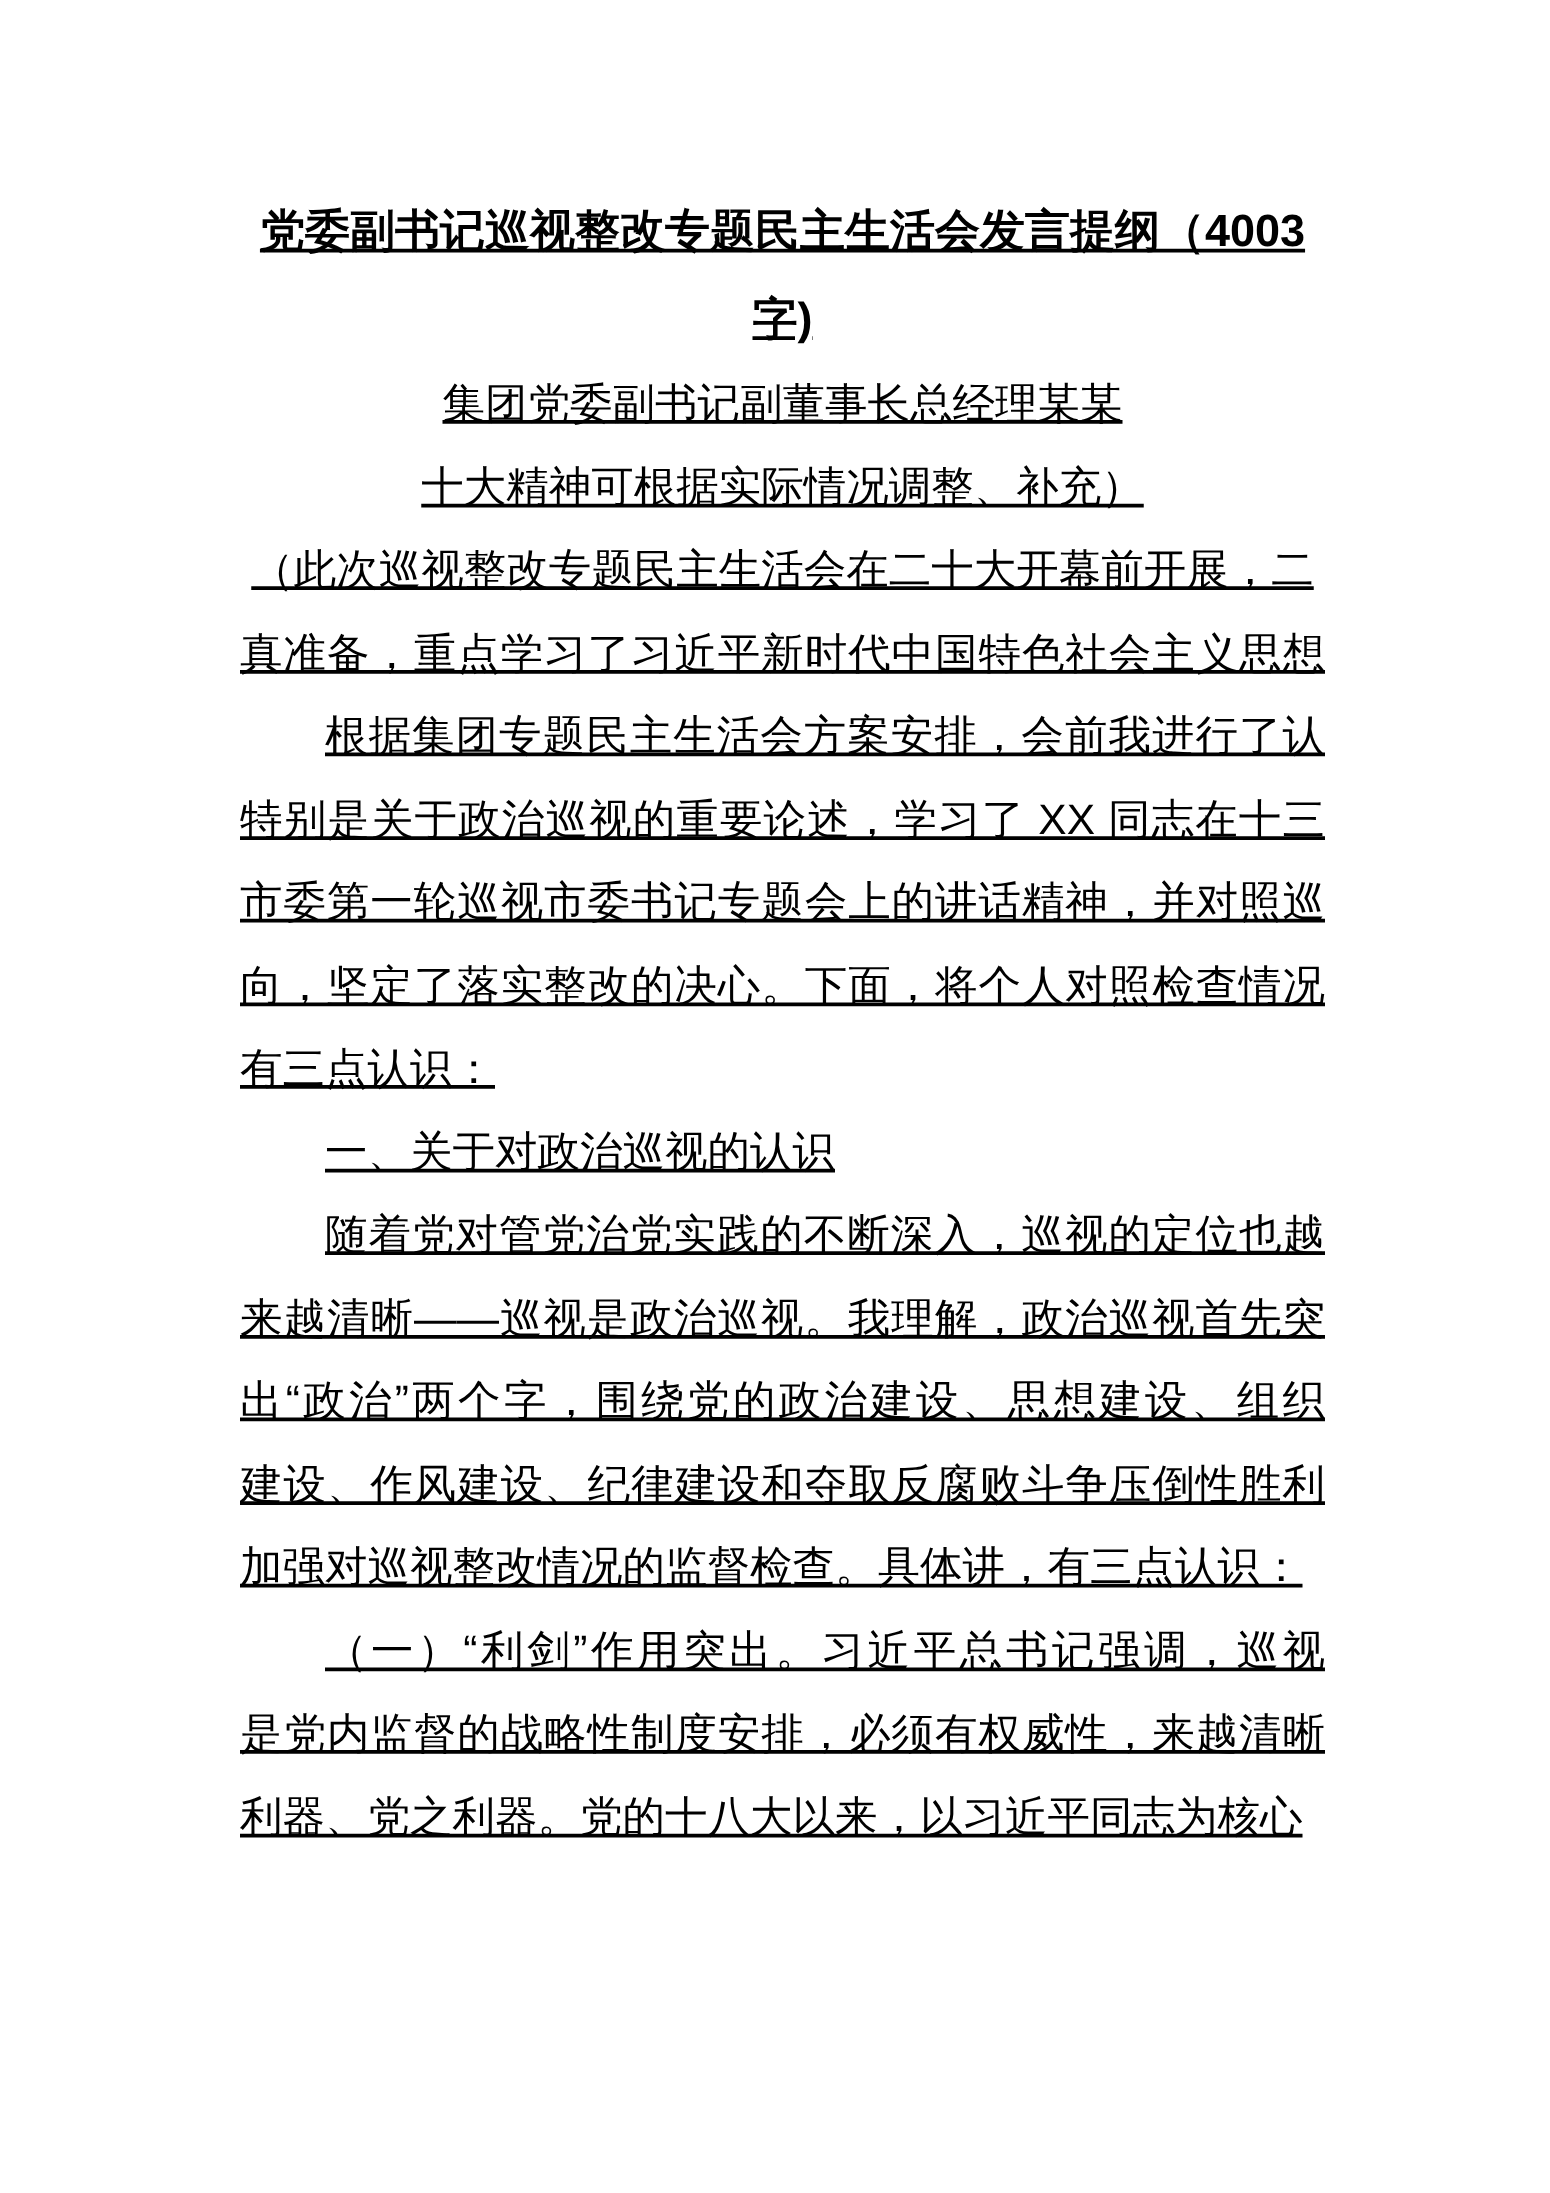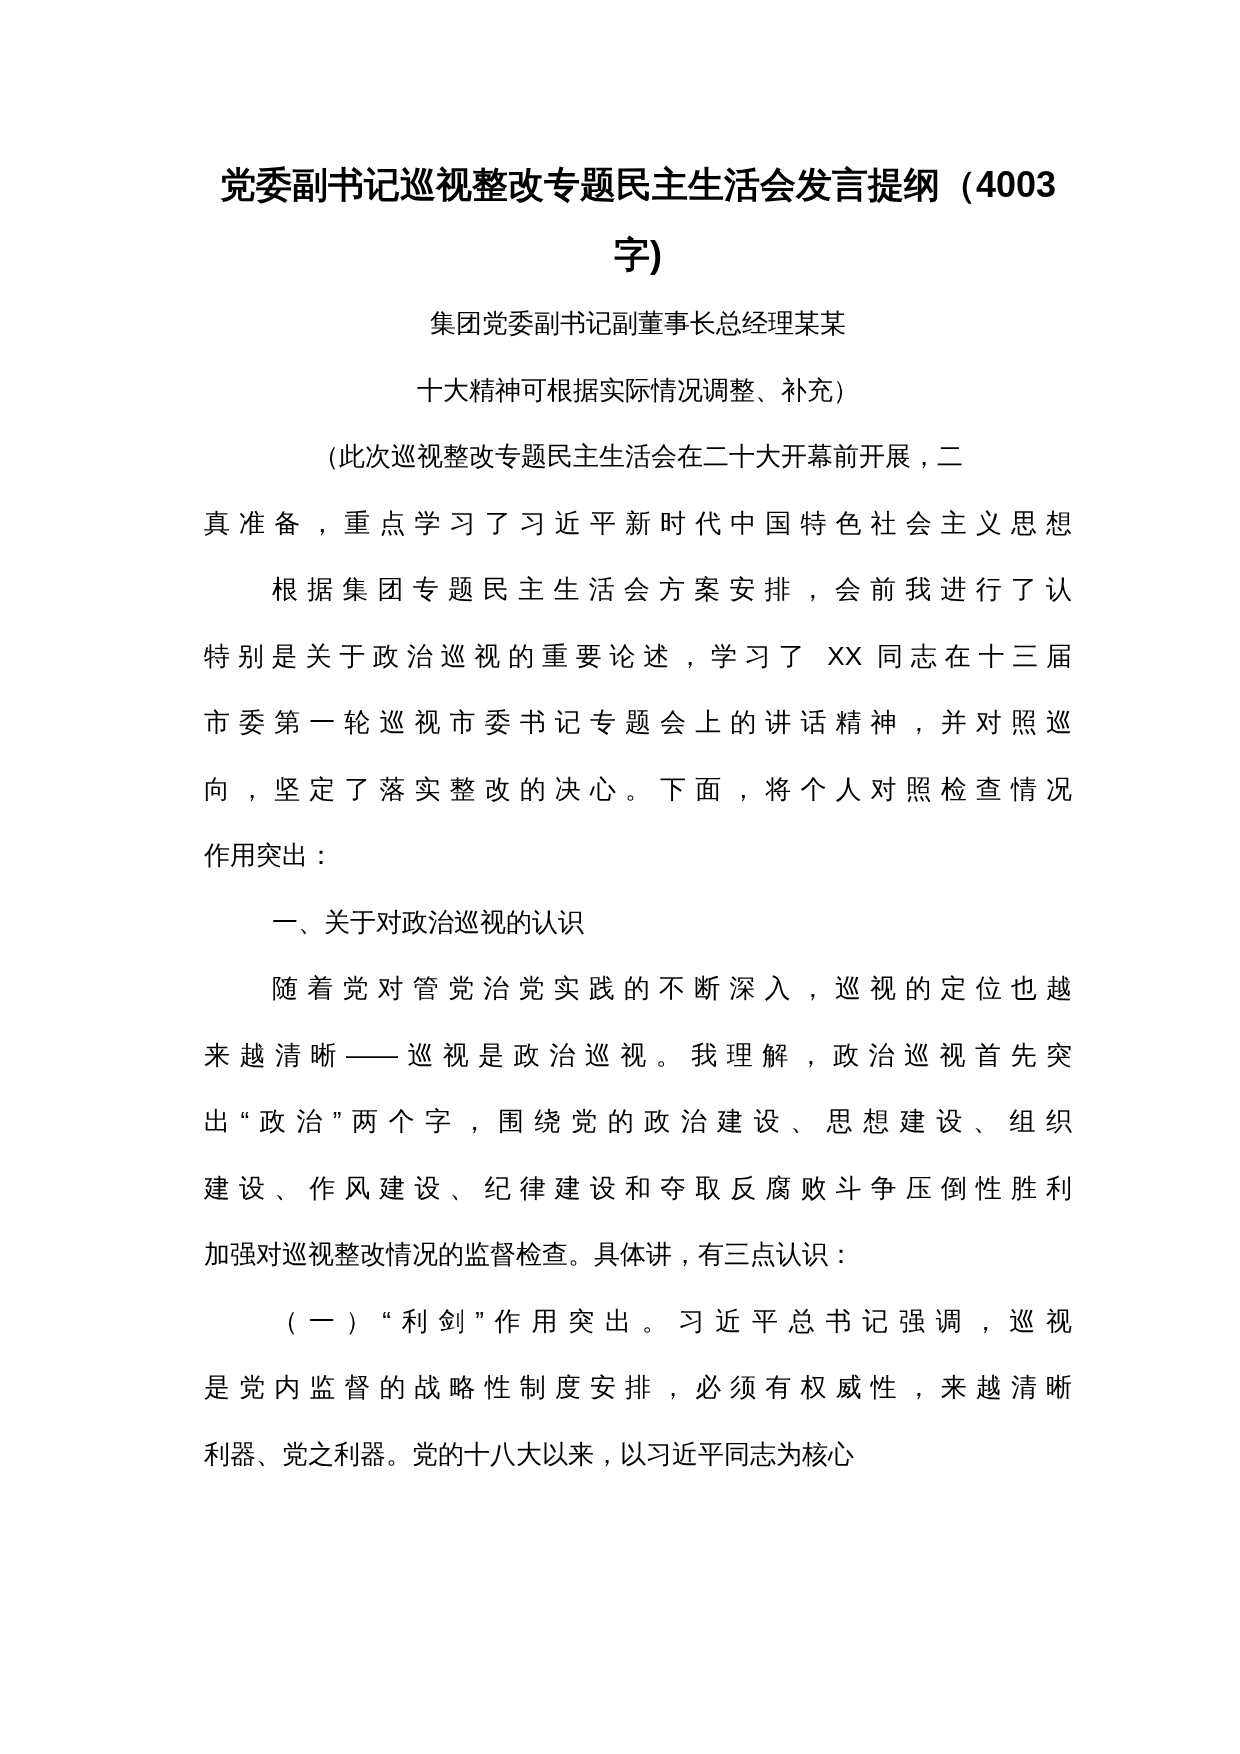--- a/index.html
+++ b/index.html
@@ -11,26 +11,27 @@
     position: relative;
     width: 1240px;
     height: 1754px;
     background: #ffffff;
     color: #000000;
     font-family: "Liberation Sans", sans-serif;
     overflow: hidden;
   }
   .content {
     position: absolute;
-    left: 204px;
+    left: 192px;
     top: 150px;
     width: 868px;
+    text-decoration: underline;
   }
   .line {
-    font-size: 26px;
+    font-size: 34px;
     line-height: 66.5px;
     height: 66.5px;
     overflow: hidden;
     color: #000000;
     text-align: left;
   }
   
   .line.fill {
     text-align: justify;
     text-align-last: justify;
@@ -57,21 +58,21 @@
       <div class="line center title-line">党委副书记巡视整改专题民主生活会发言提纲（4003</div>
       <div class="line center title-line">字)</div>
       <div class="line center">集团党委副书记副董事长总经理某某</div>
       <div class="line center">十大精神可根据实际情况调整、补充）</div>
       <div class="line center">（此次巡视整改专题民主生活会在二十大开幕前开展，二</div>
       <div class="line fill">真准备，重点学习了习近平新时代中国特色社会主义思想</div>
       <div class="line fill indent">根据集团专题民主生活会方案安排，会前我进行了认</div>
       <div class="line fill">特别是关于政治巡视的重要论述，学习了 XX 同志在十三届</div>
       <div class="line fill">市委第一轮巡视市委书记专题会上的讲话精神，并对照巡</div>
       <div class="line fill">向，坚定了落实整改的决心。下面，将个人对照检查情况</div>
-      <div class="line end">作用突出：</div>
+      <div class="line end">有三点认识：</div>
       <div class="line end indent">一、关于对政治巡视的认识</div>
       <div class="line fill indent">随着党对管党治党实践的不断深入，巡视的定位也越</div>
       <div class="line fill">来越清晰——巡视是政治巡视。我理解，政治巡视首先突</div>
       <div class="line fill">出“政治”两个字，围绕党的政治建设、思想建设、组织</div>
       <div class="line fill">建设、作风建设、纪律建设和夺取反腐败斗争压倒性胜利</div>
       <div class="line end">加强对巡视整改情况的监督检查。具体讲，有三点认识：</div>
       <div class="line fill indent">（一）“利剑”作用突出。习近平总书记强调，巡视</div>
       <div class="line fill">是党内监督的战略性制度安排，必须有权威性，来越清晰</div>
       <div class="line end">利器、党之利器。党的十八大以来，以习近平同志为核心</div>
     </div>

